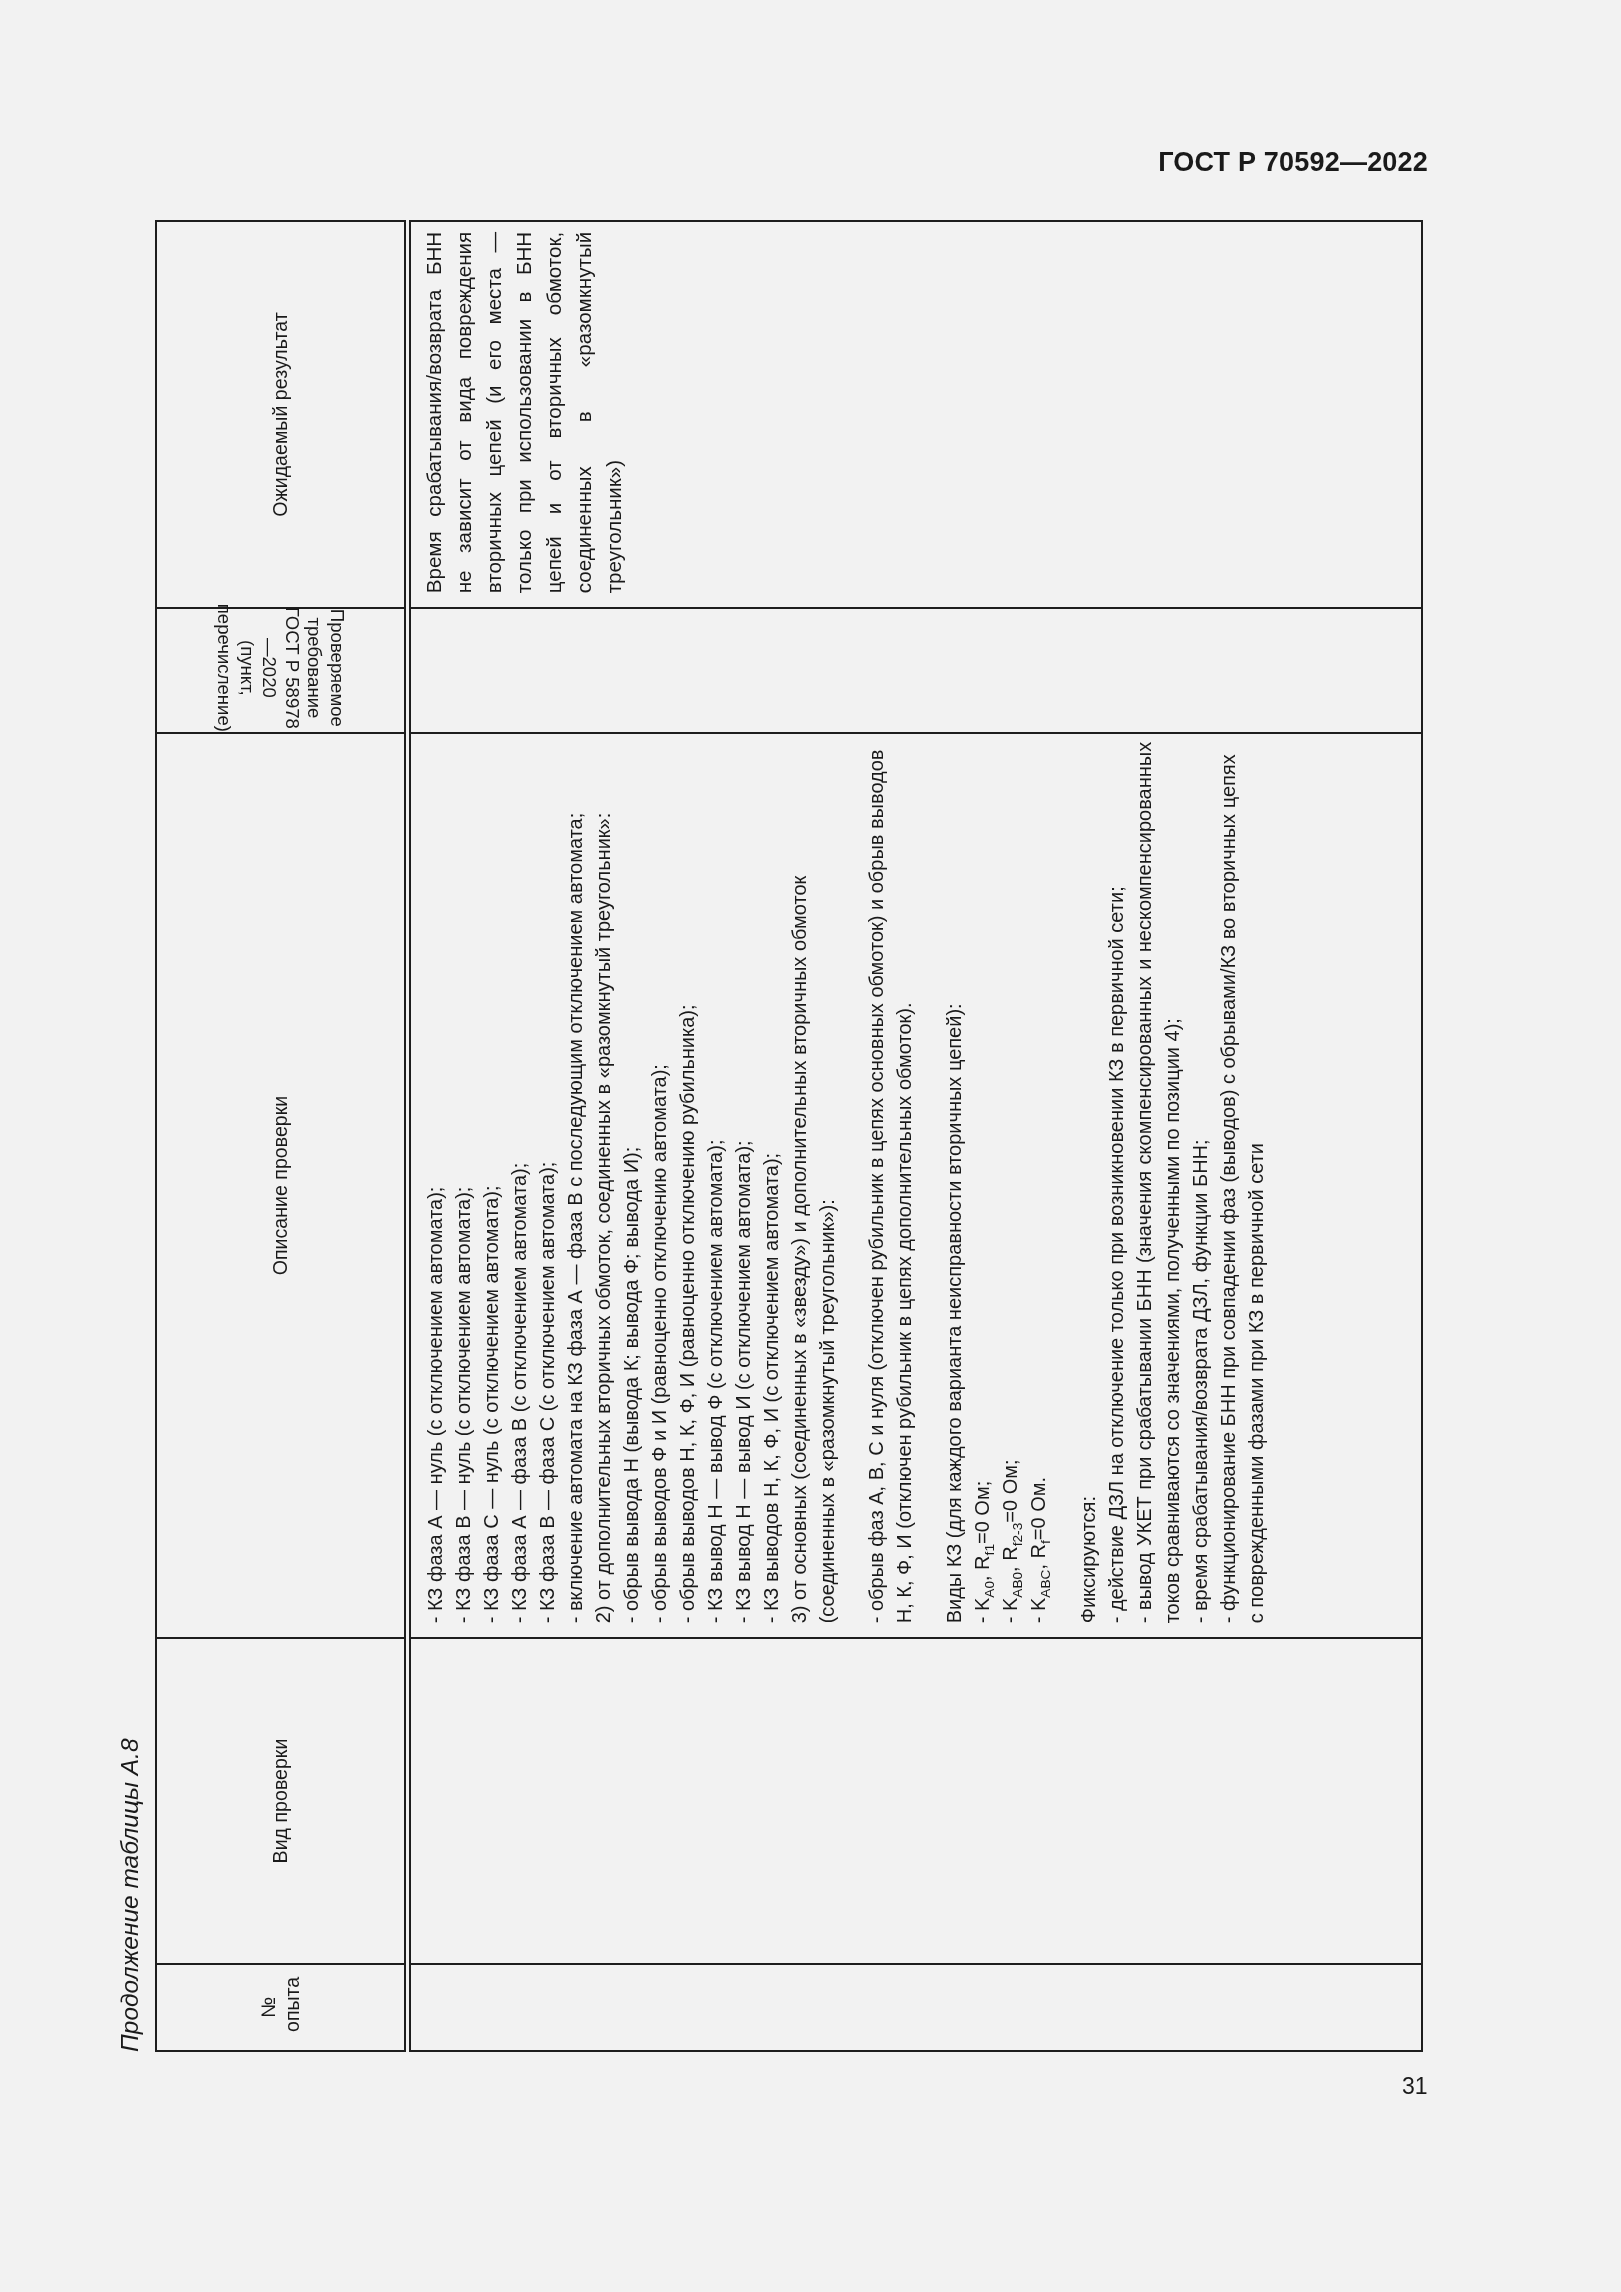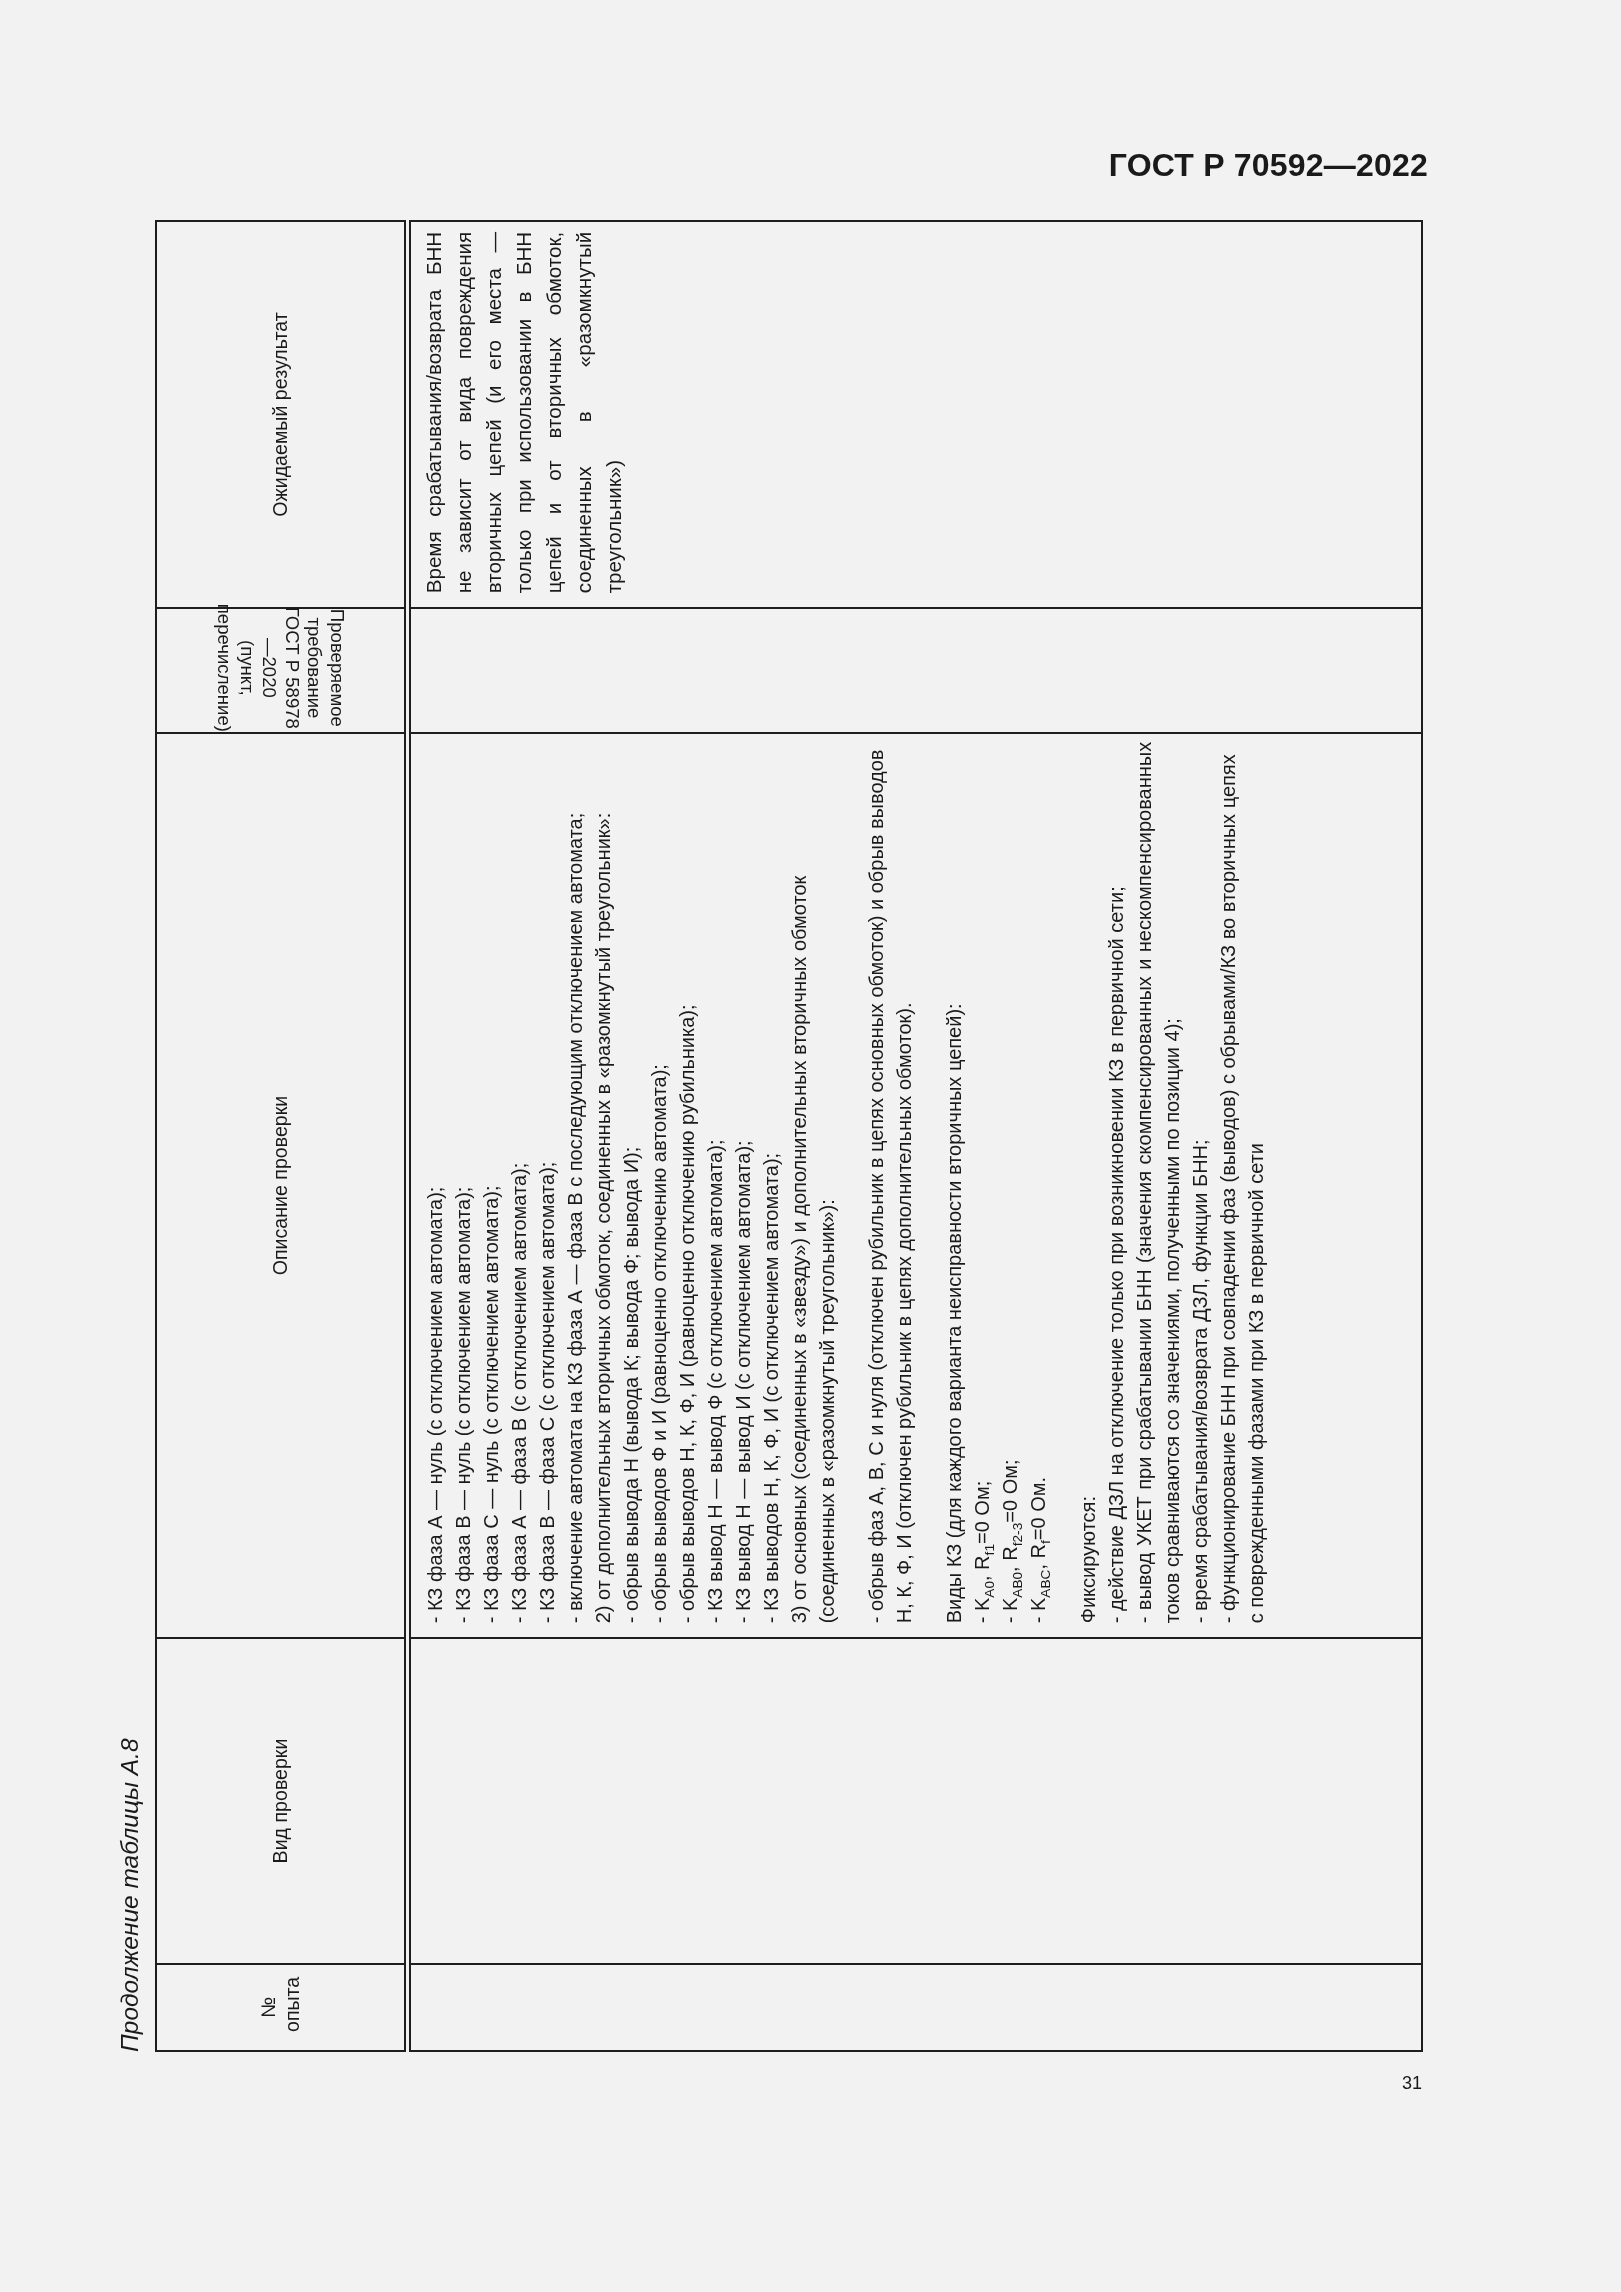--- a/index.html
+++ b/index.html
@@ -1,23 +1,23 @@
 <!DOCTYPE html>
 <html><head>
 <meta charset="utf-8">
 <style>
   html, body { margin:0; padding:0; }
   body {
     width:1621px; height:2293px; background:#f2f2f2; position:relative; overflow:hidden;
     font-family:"Liberation Sans", sans-serif; color:#1a1a1a;
   }
   .doc-code {
-    position:absolute; right:193px; top:147px; font-size:32px; font-weight:bold; letter-spacing:0.2px;
+    position:absolute; right:193px; top:147px; font-size:27px; font-weight:bold; letter-spacing:0.2px;
   }
-  .page-number { position:absolute; left:1402px; top:2073px; font-size:18px; }
+  .page-number { position:absolute; left:1402px; top:2073px; font-size:23px; }
   
   .caption {
     position:absolute; left:0; top:0; width:1821px; height:39px;
     transform-origin:0 0; transform: translate(110px, 2052px) rotate(-90deg);
     font-style:italic; font-size:24.5px; line-height:39px;
   }
   
   .table-wrap {
     position:absolute; left:0; top:0; width:1821px; height:1268px;
     transform-origin:0 0; transform: translate(155px, 2052px) rotate(-90deg);

